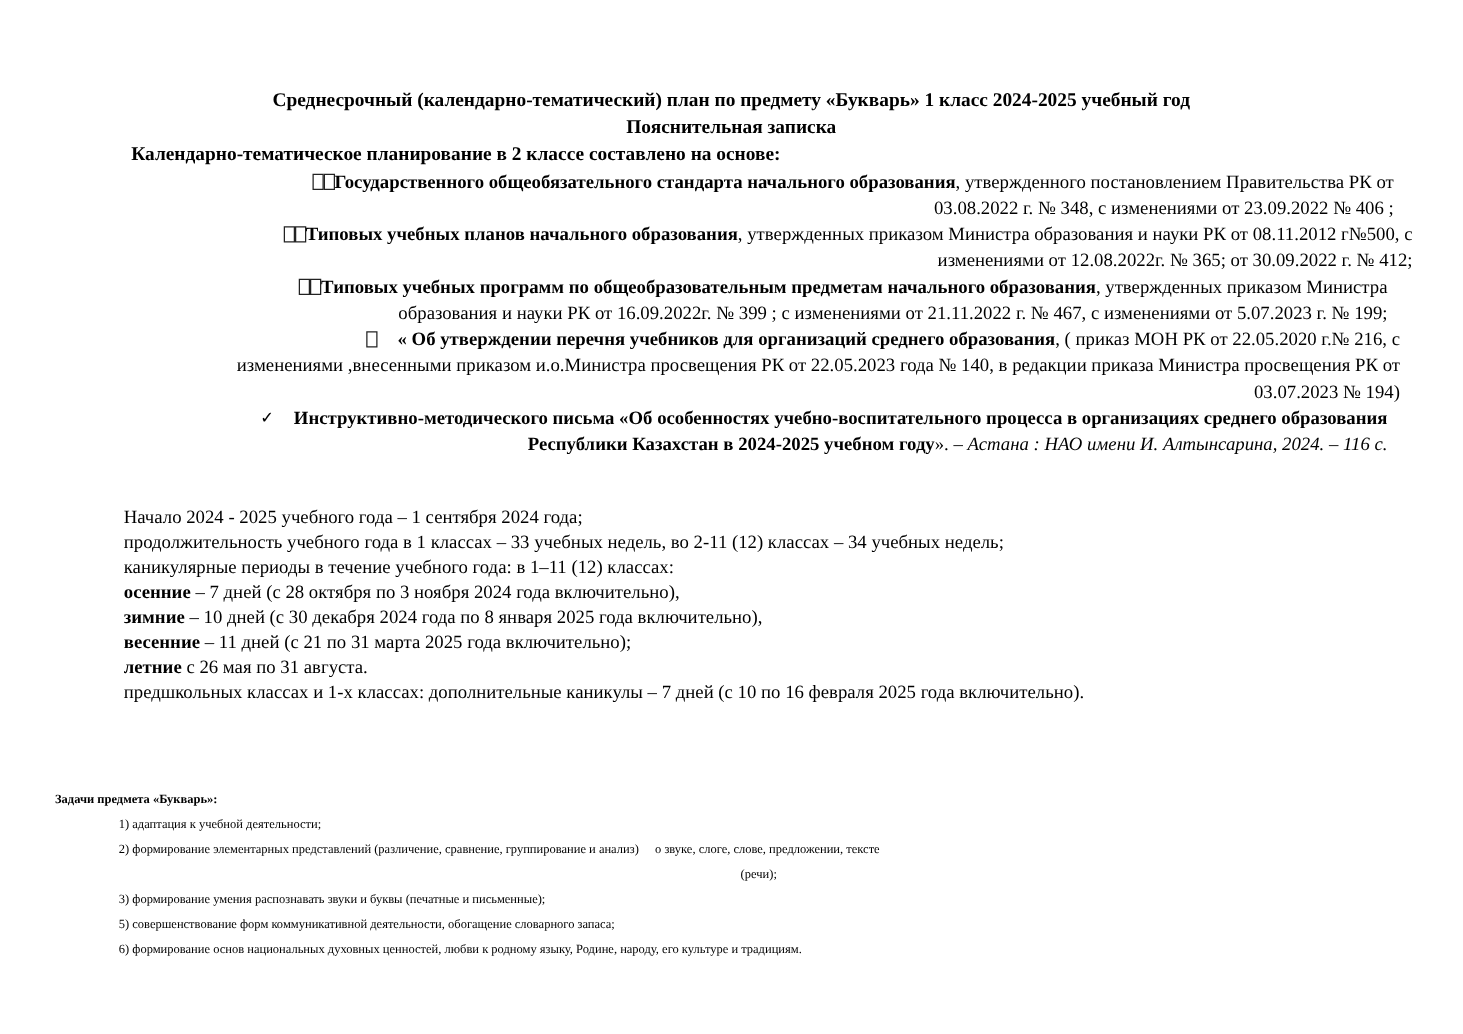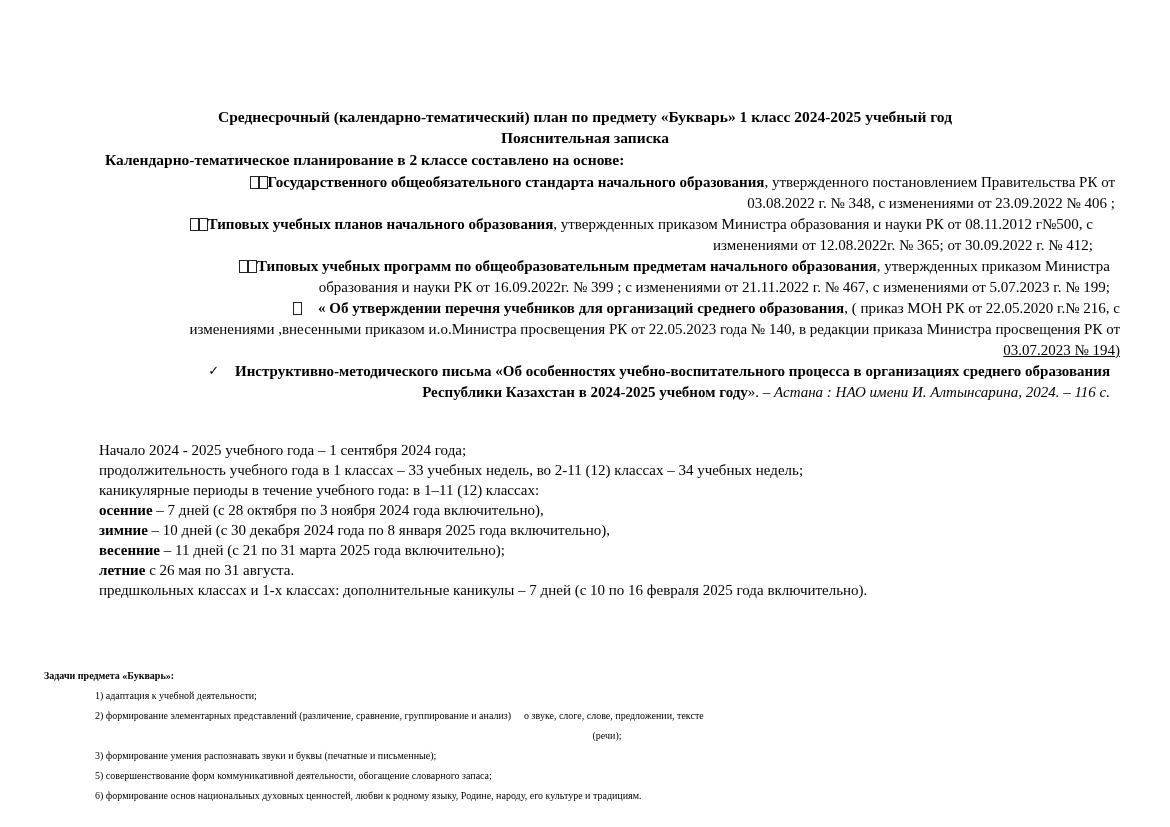--- a/index.html
+++ b/index.html
@@ -20,21 +20,21 @@
   }
   .page {
     position: relative;
     width: 1170px;
     height: 827px;
     box-sizing: border-box;
   }
 
   
   .title-block {
-    padding-top: 106px;
+    padding-top: 70px;
     text-align: center;
   }
   .doc-title {
     font-weight: bold;
     font-size: 15.5px;
     line-height: 21px;
     margin: 0 auto;
     width: 960px;
   }
   .doc-subtitle {
@@ -143,34 +143,34 @@
 
   <div class="intro-line">Календарно-тематическое планирование в 2  классе составлено на основе:</div>
 
   <div class="basis-list">
 
     <div class="basis-item">
       <span class="bullet-wrap"><span class="tofu"></span><span class="tofu"></span></span><b>Государственного общеобязательного стандарта начального образования</b><span>, утвержденного постановлением Правительства РК от</span>
       <span class="hang-line" style="display:block;text-indent:0;margin-left:0;">03.08.2022 г. № 348, с изменениями от 23.09.2022 № 406 ;</span>
     </div>
 
-    <div class="basis-item" style="padding-right:77px;">
+    <div class="basis-item" style="padding-right:40px;">
       <span class="bullet-wrap"><span class="tofu"></span><span class="tofu"></span></span><b>Типовых учебных планов начального образования</b><span>, утвержденных приказом Министра образования и науки РК от 08.11.2012 г№500, с</span>
       <span class="hang-line" style="display:block;text-indent:0;margin-left:0;">изменениями  от 12.08.2022г. № 365; от 30.09.2022 г. № 412;</span>
     </div>
 
     <div class="basis-item" style="padding-right:60px;">
       <span class="bullet-wrap"><span class="tofu"></span><span class="tofu"></span></span><b>Типовых учебных программ по общеобразовательным предметам начального образования</b><span>, утвержденных приказом Министра</span>
       <span class="hang-line" style="display:block;text-indent:0;margin-left:0;">образования и науки РК от  16.09.2022г. № 399 ; с изменениями от  21.11.2022 г. № 467, с изменениями  от 5.07.2023 г. № 199;</span>
     </div>
 
     <div class="basis-item item-4" style="padding-right:50px;">
       <span class="bullet-wrap"><span class="tofu"></span><span class="bullet-gap-1"></span></span><b>« </b><b>Об утверждении перечня учебников для организаций среднего образования</b><span>, ( приказ МОН РК от 22.05.2020 г.№ 216, с</span>
       <span class="hang-line" style="display:block;text-indent:0;margin-left:-7px;">изменениями ,внесенными приказом и.о.Министра просвещения РК от 22.05.2023 года № 140, в редакции приказа Министра просвещения РК от</span>
-      <span class="hang-line" style="display:block;text-indent:0;margin-left:-7px;text-decoration:underline;">03.07.2023 № 194)</span>
+      <span class="hang-line" style="display:block;text-indent:0;margin-left:-7px;">03.07.2023 № 194)</span>
     </div>
 
     <div class="basis-item item-5" style="padding-right:60px;">
       <span class="bullet-wrap"><span class="check-mark">✓</span><span class="gap-check"></span></span><b>Инструктивно-методического письма «Об особенностях учебно-воспитательного процесса в организациях среднего образования</b>
       <span class="hang-line" style="display:block;text-indent:0;margin-left:-8px;"><b>Республики Казахстан в 2024-2025 учебном году</b><span>». – </span><i>Астана : НАО имени И. Алтынсарина, 2024. – 116 с.</i></span>
     </div>
 
   </div>
 
   <div class="dates-block">

